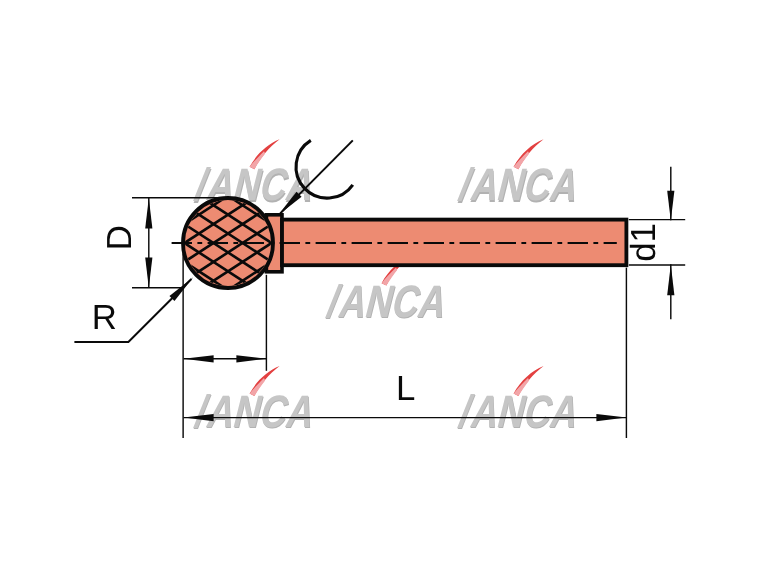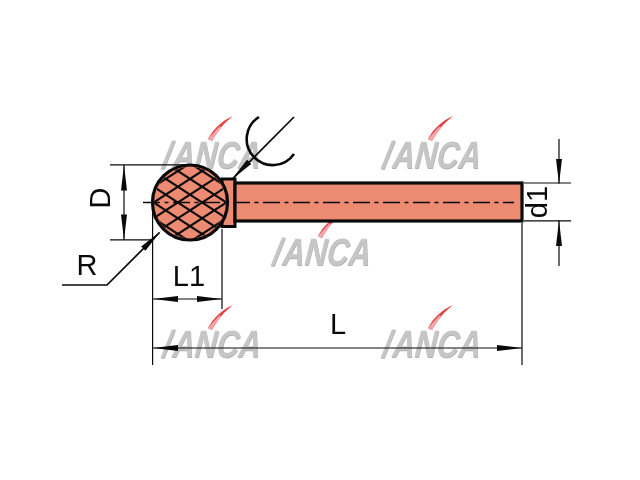--- a/index.html
+++ b/index.html
@@ -154,17 +154,16 @@
 
     <g>
       <line x1="232" y1="179.5" x2="294" y2="117" stroke="#0a0a0a" stroke-width="1.7"></line>
       <polygon points="231.5,179.5 251.3,163.9 247.1,159.7" fill="#0a0a0a"></polygon>
       <path d="M259,117 A26,26 0 1 0 294,154" fill="none" stroke="#0a0a0a" stroke-width="2.6"></path>
     </g>
   </svg>
 
   <span class="dim-label" id="lbl-D">D</span>
   <span class="dim-label" id="lbl-R">R</span>
-  <span class="dim-label" id="lbl-L1">L1</span>
   <span class="dim-label" id="lbl-L">L</span>
   <span class="dim-label" id="lbl-d1">d1</span>
 
 </div>
 
 </body></html>

